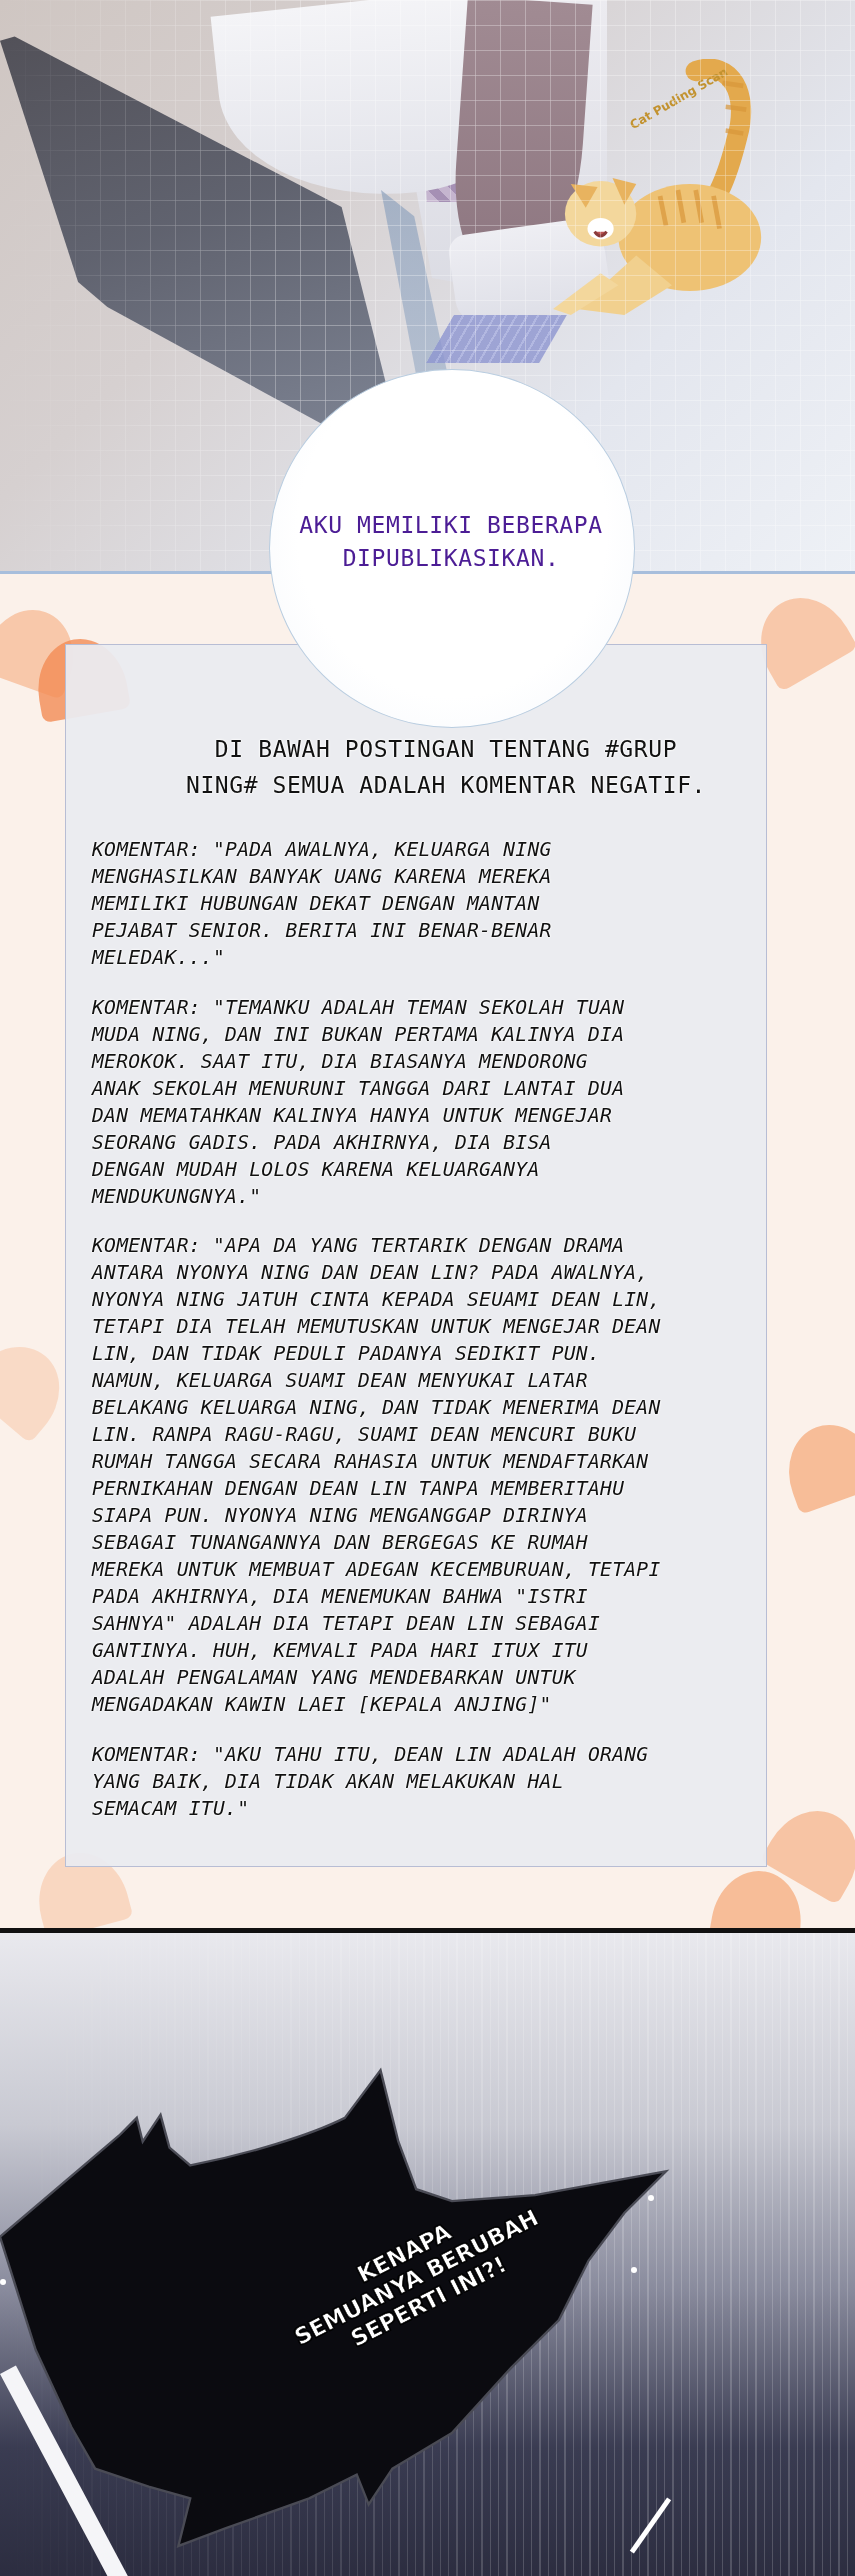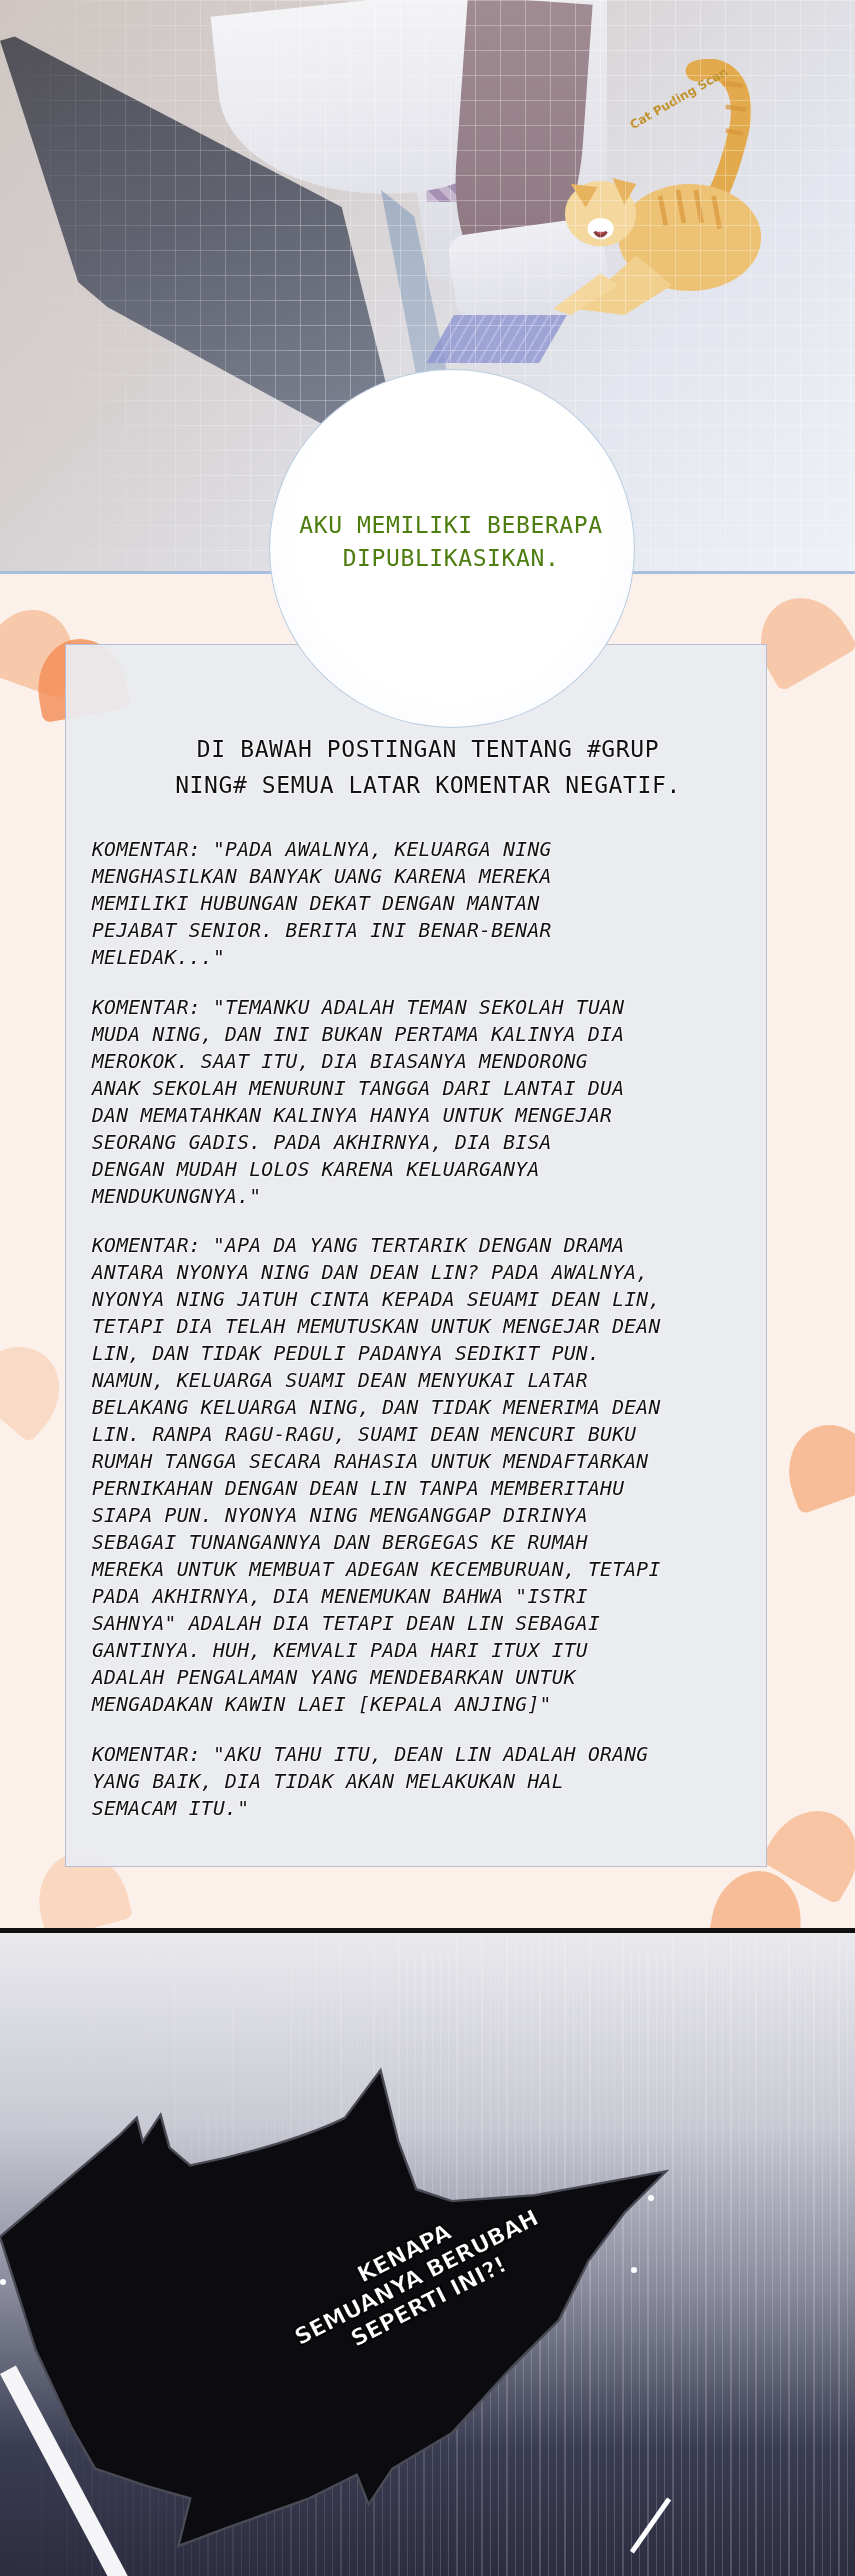--- a/index.html
+++ b/index.html
@@ -88,21 +88,21 @@
 
     .speech-bubble {
       position: absolute; left: 269px; top: 369px; width: 364px; height: 357px;
       border-radius: 50%;
       background: radial-gradient(ellipse at 50% 45%, #ffffff 60%, #f3f6fb 100%);
       border: 1.8px solid #b9cde0;
       z-index: 3;
     }
     .bubble-text {
       position: absolute; left: 269px; top: 509px; width: 364px;
-      text-align: center; font-size: 23px; line-height: 33px; color: #4d7c0f;
+      text-align: center; font-size: 23px; line-height: 33px; color: #4c1d95;
       z-index: 4; letter-spacing: 0.6px;
     }
 
     
     .panel-mid {
       position: absolute; left: 0; top: 571px; width: 855px; height: 1362px;
       background: #fbf1ea;
       overflow: hidden;
       border-top: 3.6px solid #a7bedc;
     }
@@ -112,21 +112,21 @@
       border-radius: 50% 50% 10% 10% / 70% 70% 10% 10%;
       opacity: .55;
     }
     .card {
       position: absolute; left: 65px; top: 644px; width: 700px; height: 1221px;
       background: rgba(234,235,240,0.94);
       border: 1.2px solid #b7bdd4;
       z-index: 2;
     }
     .card-heading {
-      position: absolute; left: 89px; top: 731px; width: 678px;
+      position: absolute; left: 107px; top: 731px; width: 678px;
       font-size: 23px; line-height: 36px; color: #111;
       text-shadow: 0 0 1.8px #fff, 0 0 1.8px #fff, 0 0 3px #fff;
       z-index: 5; text-align: center; letter-spacing: 0.6px;
     }
     .comments {
       position: absolute; left: 92px; top: 836px; width: 666px;
       z-index: 5;
     }
     .comment {
       font-size: 19.6px; line-height: 27px; font-style: italic;
@@ -223,21 +223,21 @@
 <div class="card"></div>
 
 <div class="speech-bubble"></div>
 <div class="bubble-text">
   <div>AKU MEMILIKI BEBERAPA</div>
   <div>DIPUBLIKASIKAN.</div>
 </div>
 
 <div class="card-heading">
   <div>DI BAWAH POSTINGAN TENTANG #GRUP</div>
-  <div>NING# SEMUA LATAR KOMENTAR NEGATIF.</div>
+  <div>NING# SEMUA ADALAH KOMENTAR NEGATIF.</div>
 </div>
 
 <div class="comments">
   <p class="comment">KOMENTAR: "PADA AWALNYA,  KELUARGA NING
 MENGHASILKAN BANYAK UANG KARENA MEREKA
 MEMILIKI HUBUNGAN DEKAT DENGAN MANTAN
 PEJABAT SENIOR. BERITA INI BENAR-BENAR
 MELEDAK..."</p>
   <p class="comment">KOMENTAR: "TEMANKU ADALAH TEMAN SEKOLAH TUAN
 MUDA NING, DAN INI BUKAN PERTAMA KALINYA DIA

